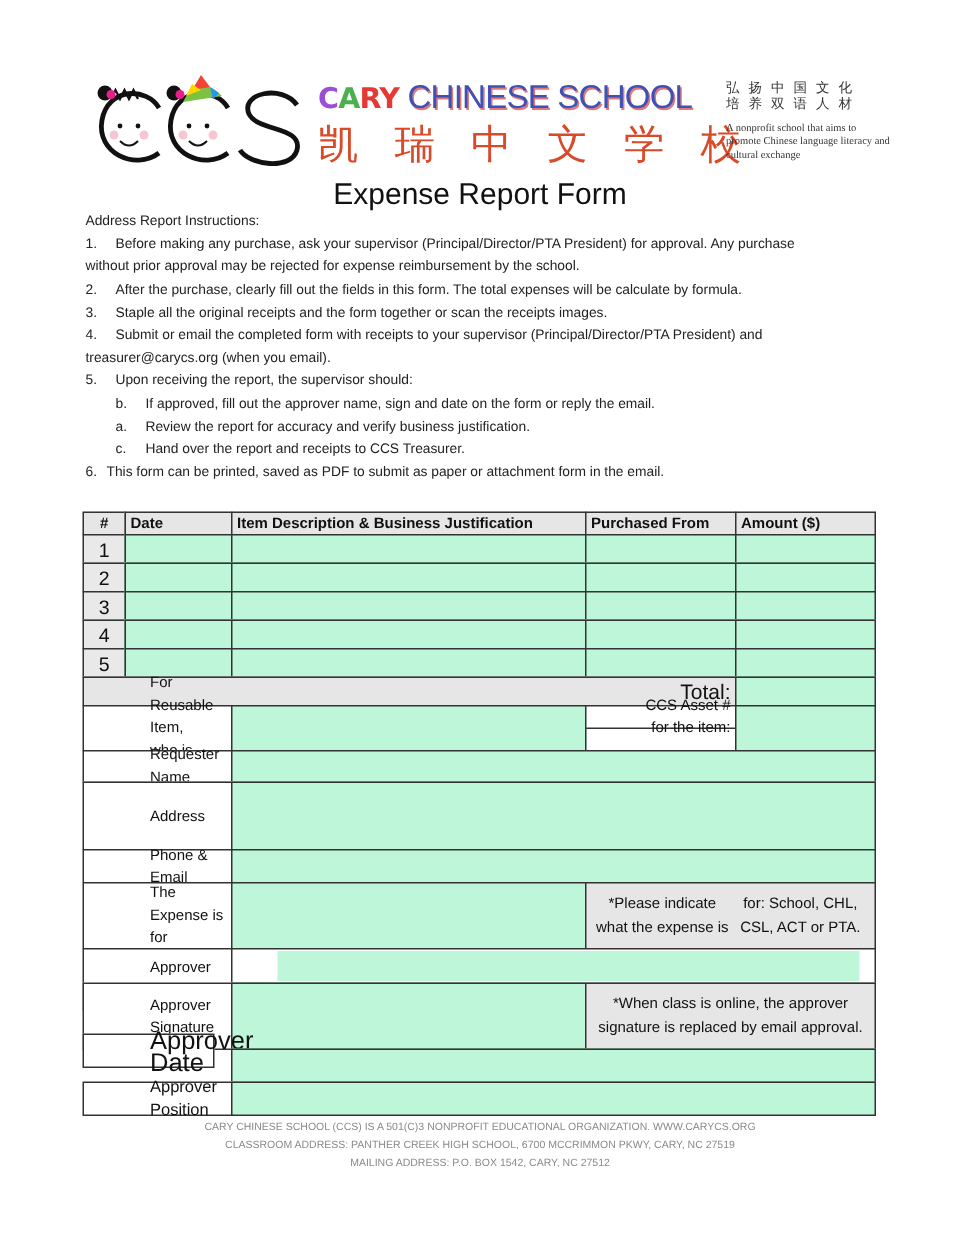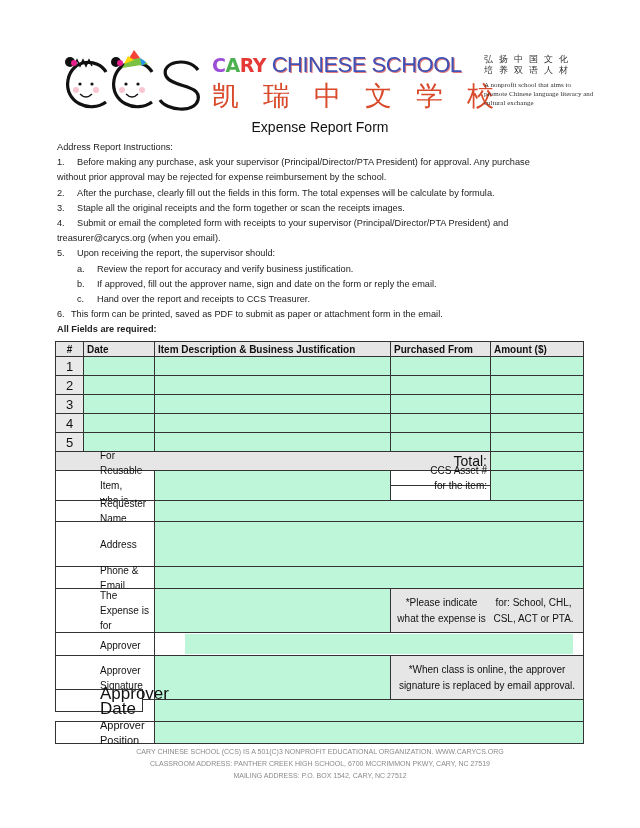--- a/index.html
+++ b/index.html
@@ -12,21 +12,21 @@
   .brand { position: absolute; left: 212px; top: 52px; width: 270px; }
   .brand-en { font-family: "Liberation Sans", sans-serif; font-size: 22px; line-height: 26px; white-space: nowrap; letter-spacing: -0.5px; }
   .brand-en .cary span { font-weight: 900; font-family: "DejaVu Sans", sans-serif; font-size: 19px; }
   .brand-en .cs { color: #3f51b5; text-shadow: 1px 1px 0 #e07a7a; }
   .brand-zh { font-family: "DejaVu Serif", serif; color: #d94a2a; font-size: 27px; line-height: 32px; letter-spacing: 24px; white-space: nowrap; margin-top: 2px; }
   .motto { position: absolute; left: 484px; top: 54px; width: 110px; }
   .motto-zh { font-family: "DejaVu Serif", serif; font-size: 9px; line-height: 11px; letter-spacing: 6px; color: #333; white-space: nowrap; }
   .motto-en { font-family: "Liberation Serif", serif; font-size: 7px; line-height: 9px; color: #333; margin-top: 5px; }
 
   
-  .title { position: absolute; left: 0; width: 640px; top: 119px; text-align: center; font-family: "Liberation Sans", sans-serif; font-size: 14px; }
+  .title { position: absolute; left: 0; width: 640px; top: 119px; text-align: center; font-family: "Liberation Sans", sans-serif; font-size: 20px; }
   .instructions { position: absolute; left: 57px; top: 140px; width: 530px; font-size: 9.2px; line-height: 15.2px; color: #222; }
   .instructions .num { display: inline-block; width: 20px; }
   .instructions .sub { padding-left: 20px; }
   .instructions .sub .num { width: 20px; }
   .req { font-weight: bold; }
 
   
   .grid { position: absolute; left: 55px; top: 341px; width: 529px; }
   .cell { position: absolute; border: 1px solid #333; font-size: 10px; display: flex; align-items: center; padding-left: 3px; color: #111; }
   .hdr { background: #e6e6e6; font-weight: bold; font-size: 10px; }
@@ -94,25 +94,24 @@
 
 <div class="instructions">
   <div>Address Report Instructions:</div>
   <div><span class="num">1.</span><span>Before making any purchase, ask your supervisor (Principal/Director/PTA President) for approval. Any purchase</span></div>
   <div>without prior approval may be rejected for expense reimbursement by the school.</div>
   <div><span class="num">2.</span><span>After the purchase, clearly fill out the fields in this form. The total expenses will be calculate by formula.</span></div>
   <div><span class="num">3.</span><span>Staple all the original receipts and the form together or scan the receipts images.</span></div>
   <div><span class="num">4.</span><span>Submit or email the completed form with receipts to your supervisor (Principal/Director/PTA President) and</span></div>
   <div><a style="color:inherit;text-decoration:none">treasurer@carycs.org (when you email).</a></div>
   <div><span class="num">5.</span><span>Upon receiving the report, the supervisor should:</span></div>
+  <div class="sub"><span class="num">b.</span><span>If approved, fill out the approver name, sign and date on the form or reply the email.</span></div>
   <div class="sub"><span class="num">a.</span><span>Review the report for accuracy and verify business justification.</span></div>
-  <div class="sub"><span class="num">b.</span><span>If approved, fill out the approver name, sign and date on the form or reply the email.</span></div>
   <div class="sub"><span class="num">c.</span><span>Hand over the report and receipts to CCS Treasurer.</span></div>
   <div><span class="num" style="width:14px">6.</span><span>This form can be printed, saved as PDF to submit as paper or attachment form in the email.</span></div>
-  <div class="req">All Fields are required:</div>
 </div>
 
 <div class="grid">
 
   <div class="cell hdr" style="left:0;top:0;width:29px;height:16px;justify-content:center;padding-left:0">#</div>
   <div class="cell hdr" style="left:28px;top:0;width:72px;height:16px">Date</div>
   <div class="cell hdr" style="left:99px;top:0;width:237px;height:16px">Item Description &amp; Business Justification</div>
   <div class="cell hdr" style="left:335px;top:0;width:101px;height:16px">Purchased From</div>
   <div class="cell hdr" style="left:435px;top:0;width:94px;height:16px">Amount ($)</div>
 

